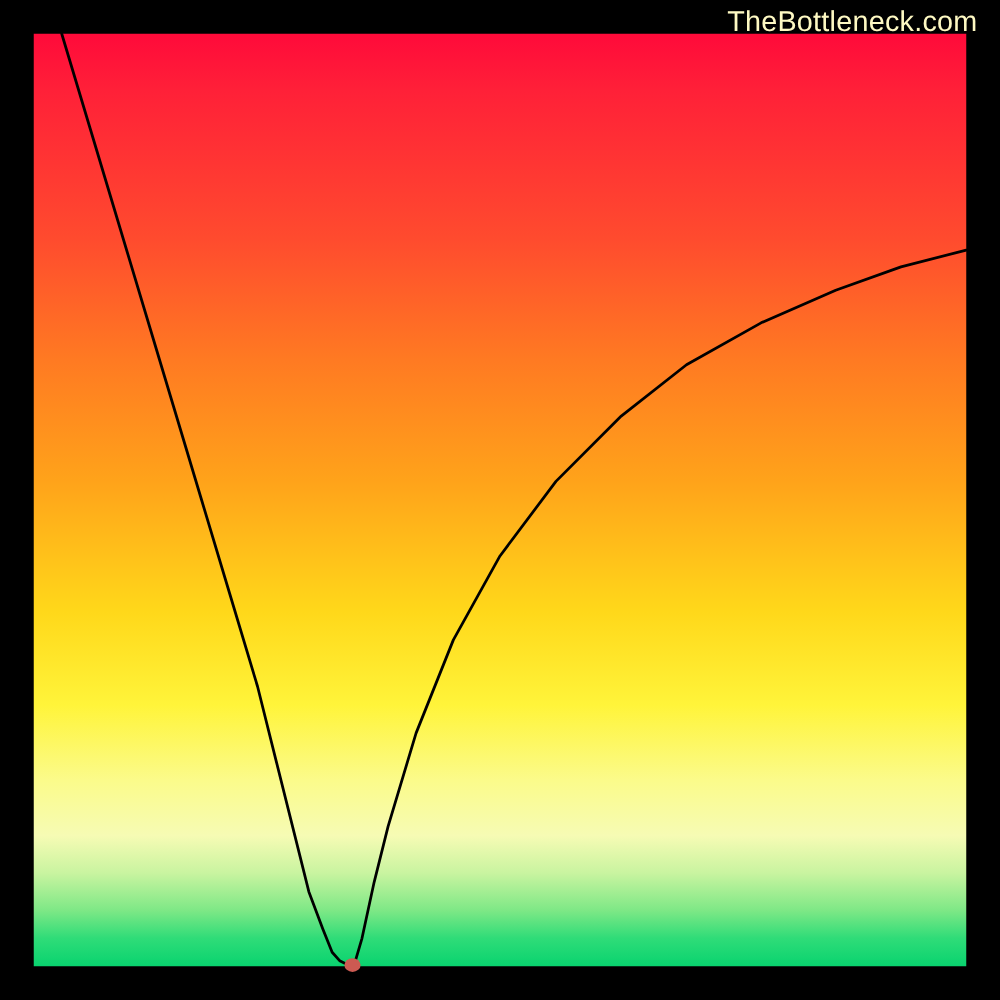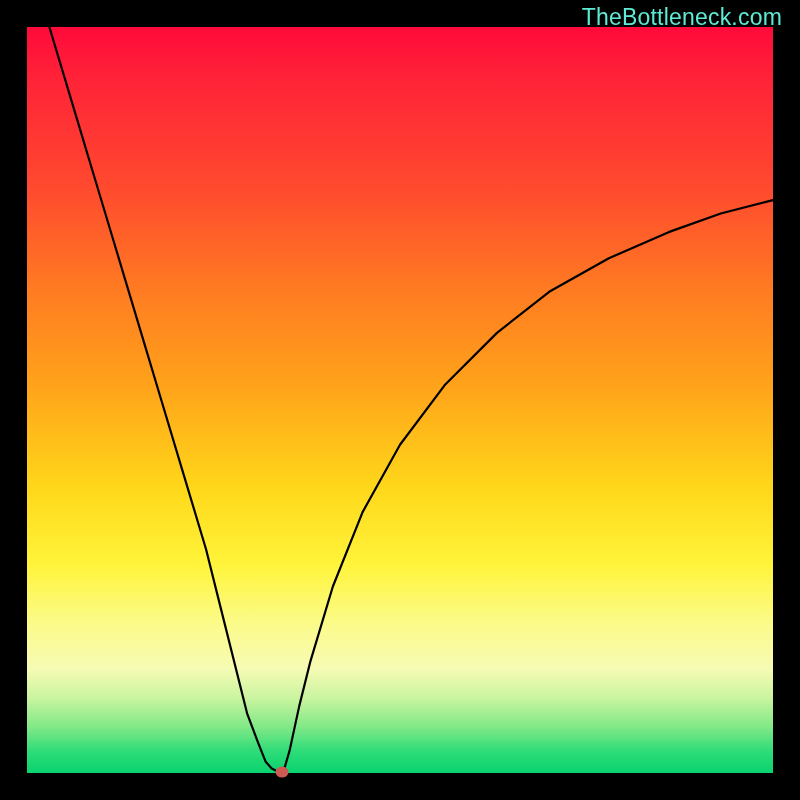--- a/index.html
+++ b/index.html
@@ -14,21 +14,21 @@
   .frame {
     position: relative;
     width: 800px;
     height: 800px;
     background: #000;
   }
   .watermark {
     position: absolute;
     top: 4px;
     right: 18px;
-    color: #5eead4;
+    color: #fef9c3;
     font-size: 23px;
     font-weight: 400;
     letter-spacing: 0.2px;
     z-index: 10;
   }
   .plot {
     position: absolute;
     left: 27px;
     top: 27px;
     width: 746px;

